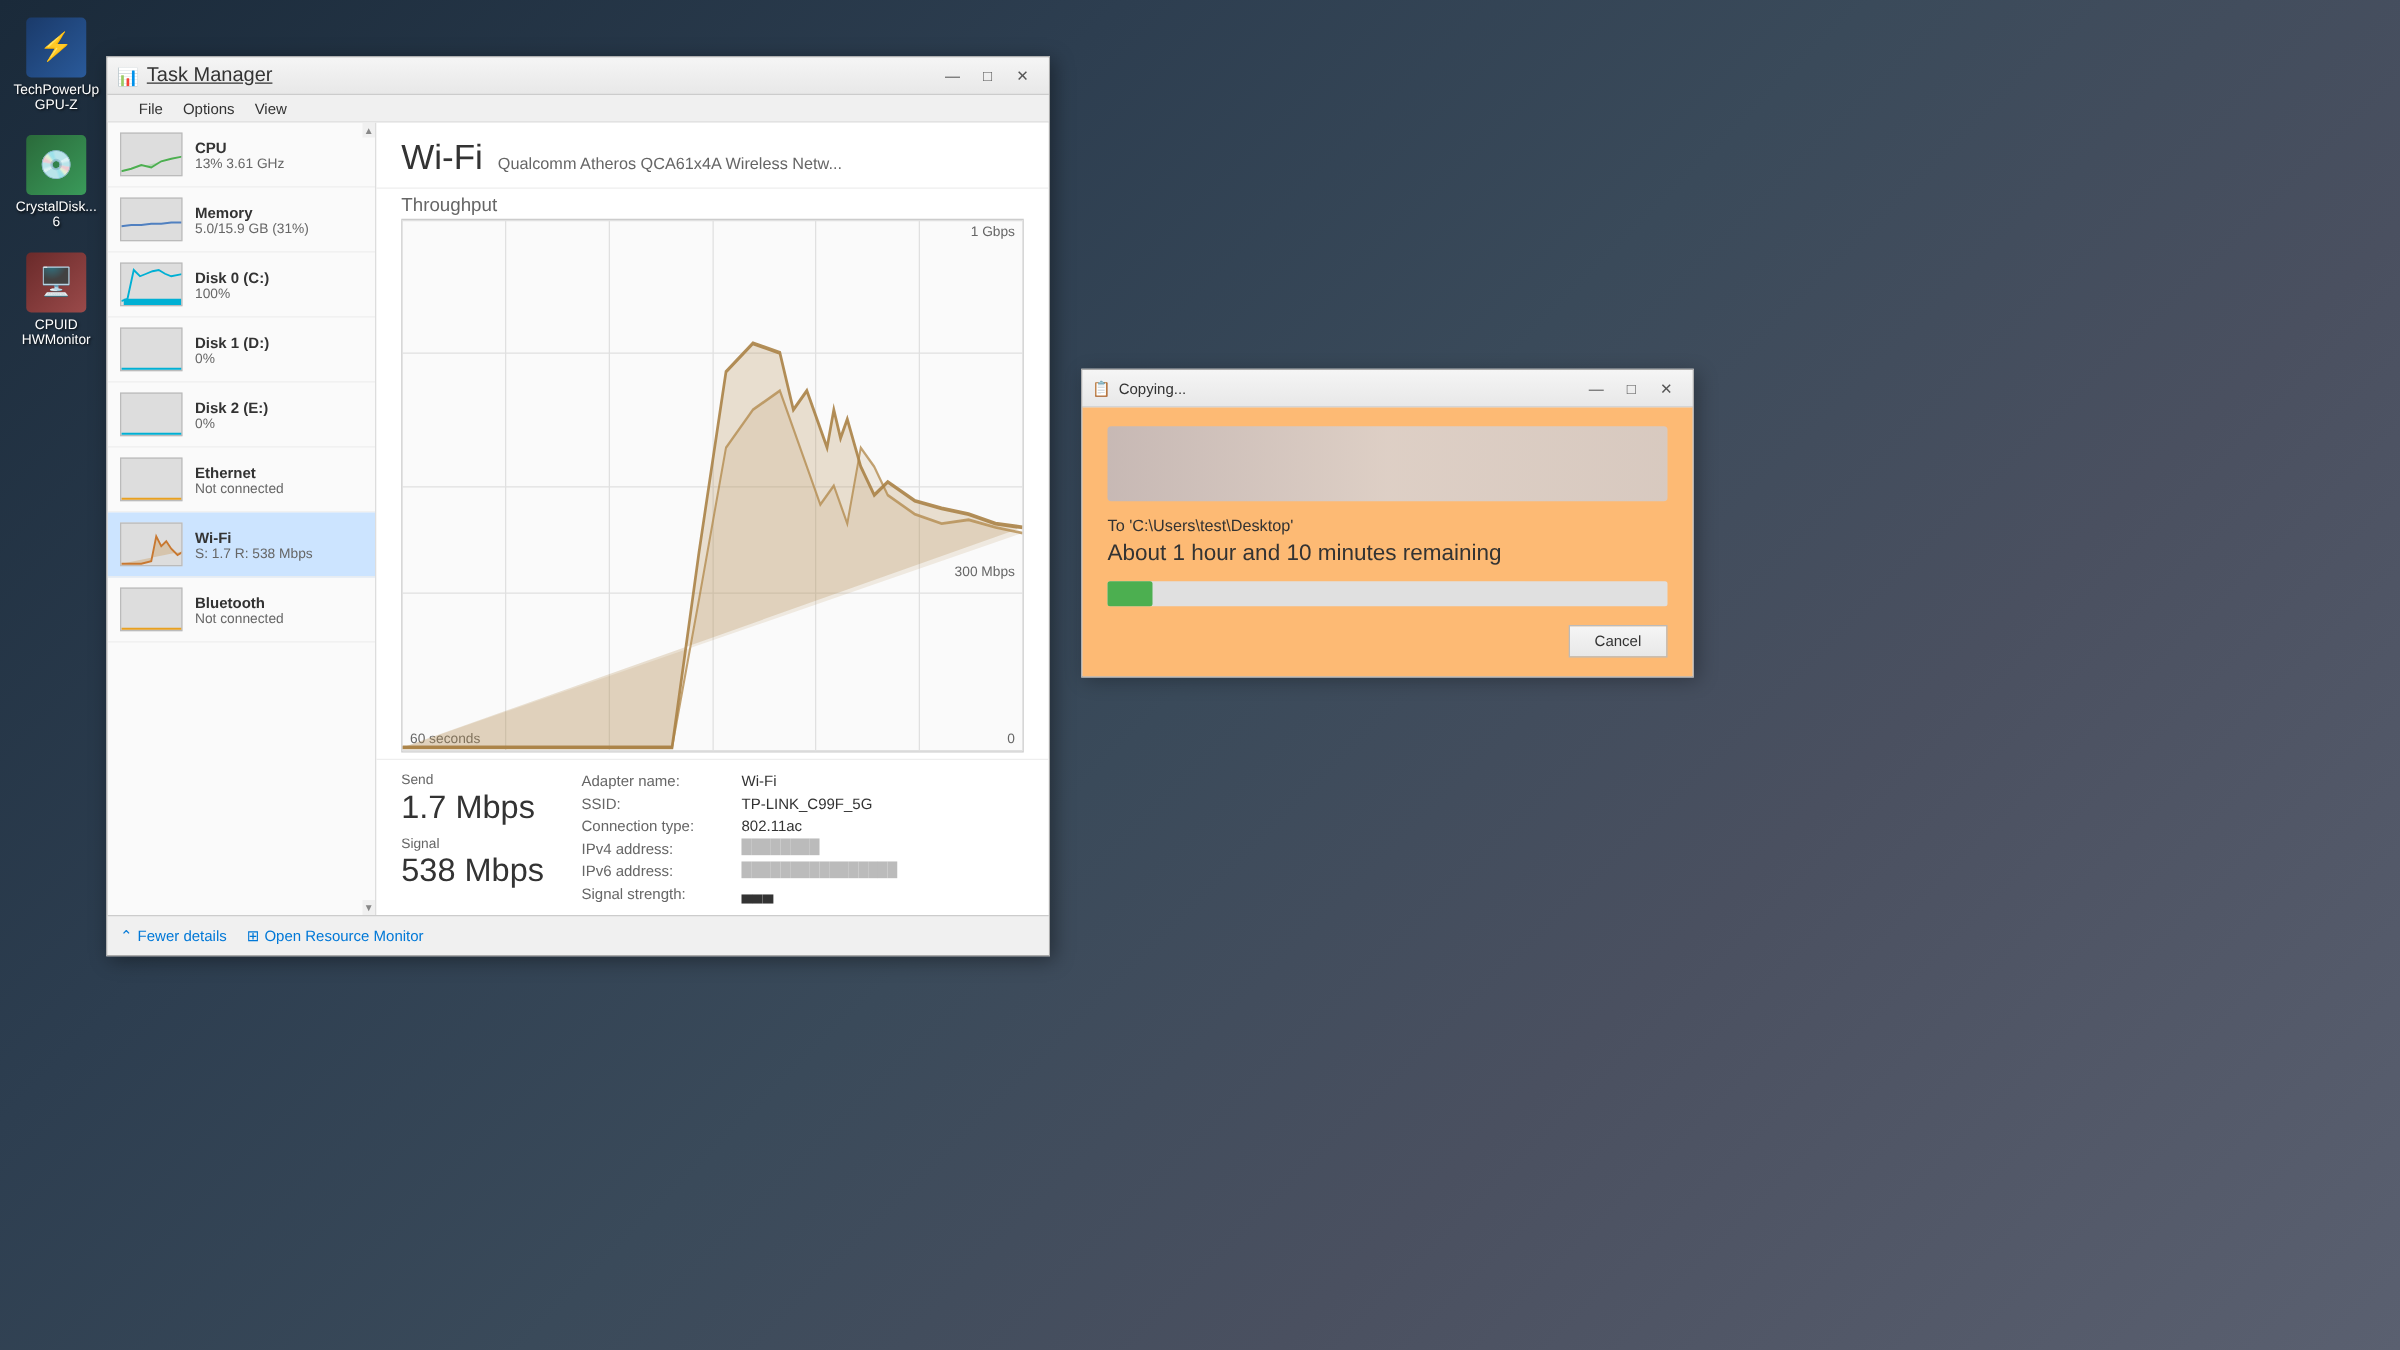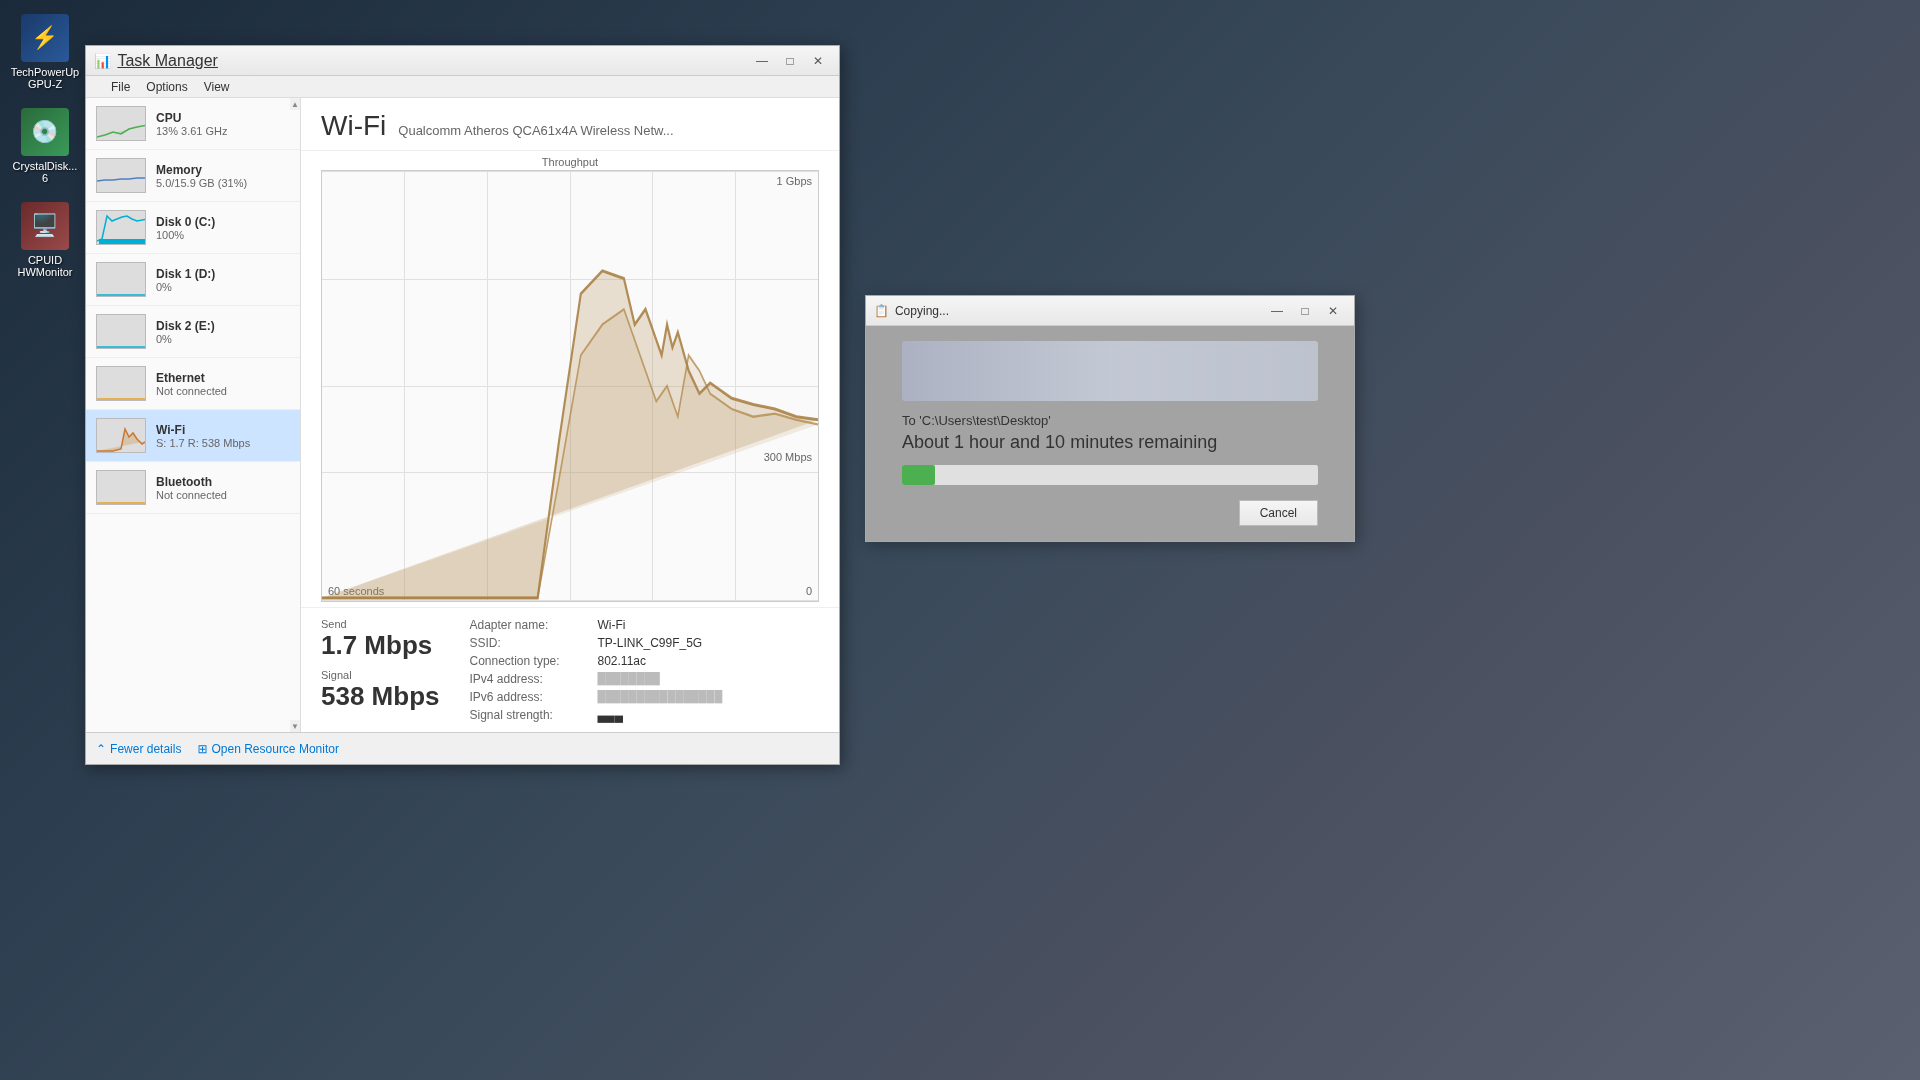--- a/index.html
+++ b/index.html
@@ -245,22 +245,22 @@
     
     .chart-container {
       margin: 5px 20px;
       flex: 1;
       display: flex;
       flex-direction: column;
     }
 
     .chart-label-row {
       display: flex;
-      justify-content: center;
-      font-size: 11px;
+      justify-content: flex-start;
+      font-size: 15px;
       color: #666;
       margin-bottom: 2px;
     }
 
     .chart-area {
       flex: 1;
       border: 1px solid #ccc;
       background: #fafafa;
       position: relative;
       min-height: 280px;
@@ -342,21 +342,21 @@
       flex-direction: column;
     }
 
     .stat-label {
       font-size: 11px;
       color: #666;
     }
 
     .stat-value {
       font-size: 26px;
-      font-weight: 700;
+      font-weight: 400;
       color: #333;
     }
 
     .stats-right {
       display: flex;
       flex-direction: column;
       gap: 4px;
       justify-content: center;
     }
 
@@ -428,22 +428,22 @@
 
     .copy-title-left {
       display: flex;
       align-items: center;
       gap: 6px;
       font-size: 12px;
       color: #333;
     }
 
     .copy-content {
-      background: #a3a3a3;
-      padding: 15px 36px;
+      background: #fdba74;
+      padding: 15px 20px;
     }
 
     .copy-file-preview {
       height: 60px;
       background: linear-gradient(to right, #b0b8d0, #d0d8e8, #c8d0e0);
       border-radius: 3px;
       margin-bottom: 12px;
       opacity: 0.7;
     }
 

